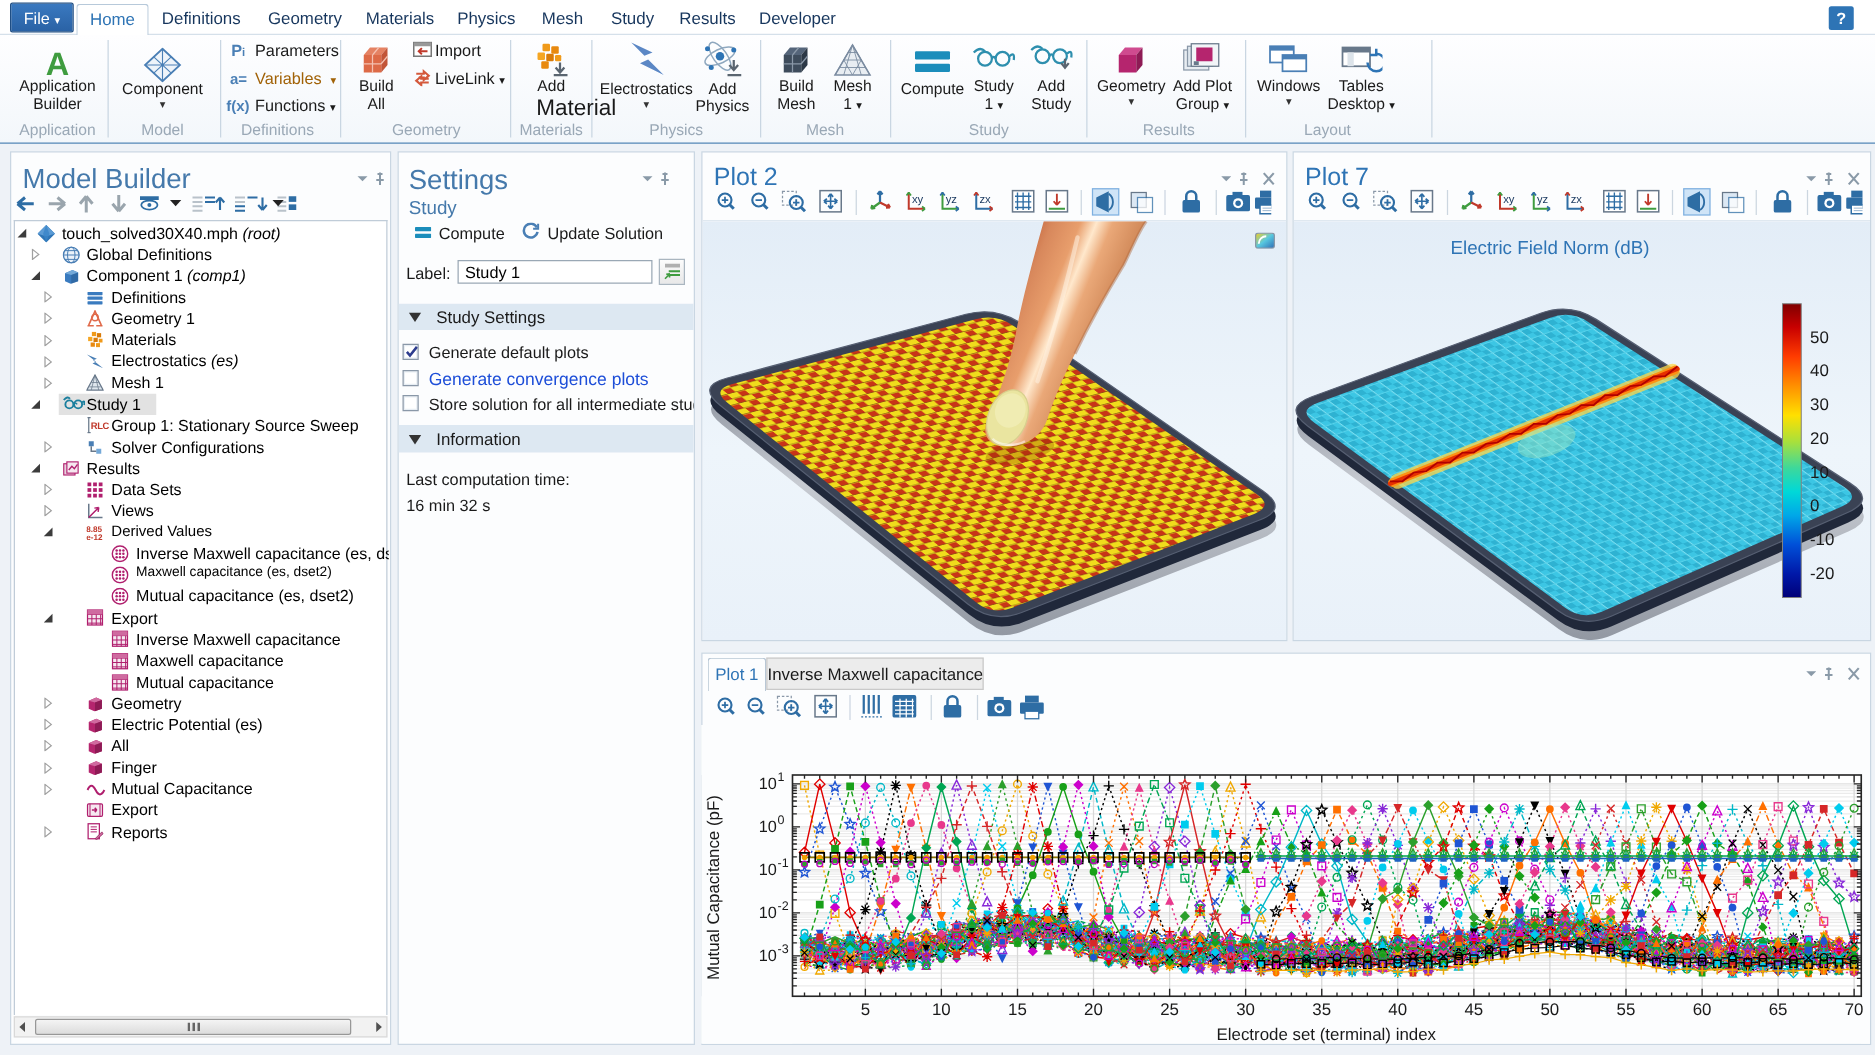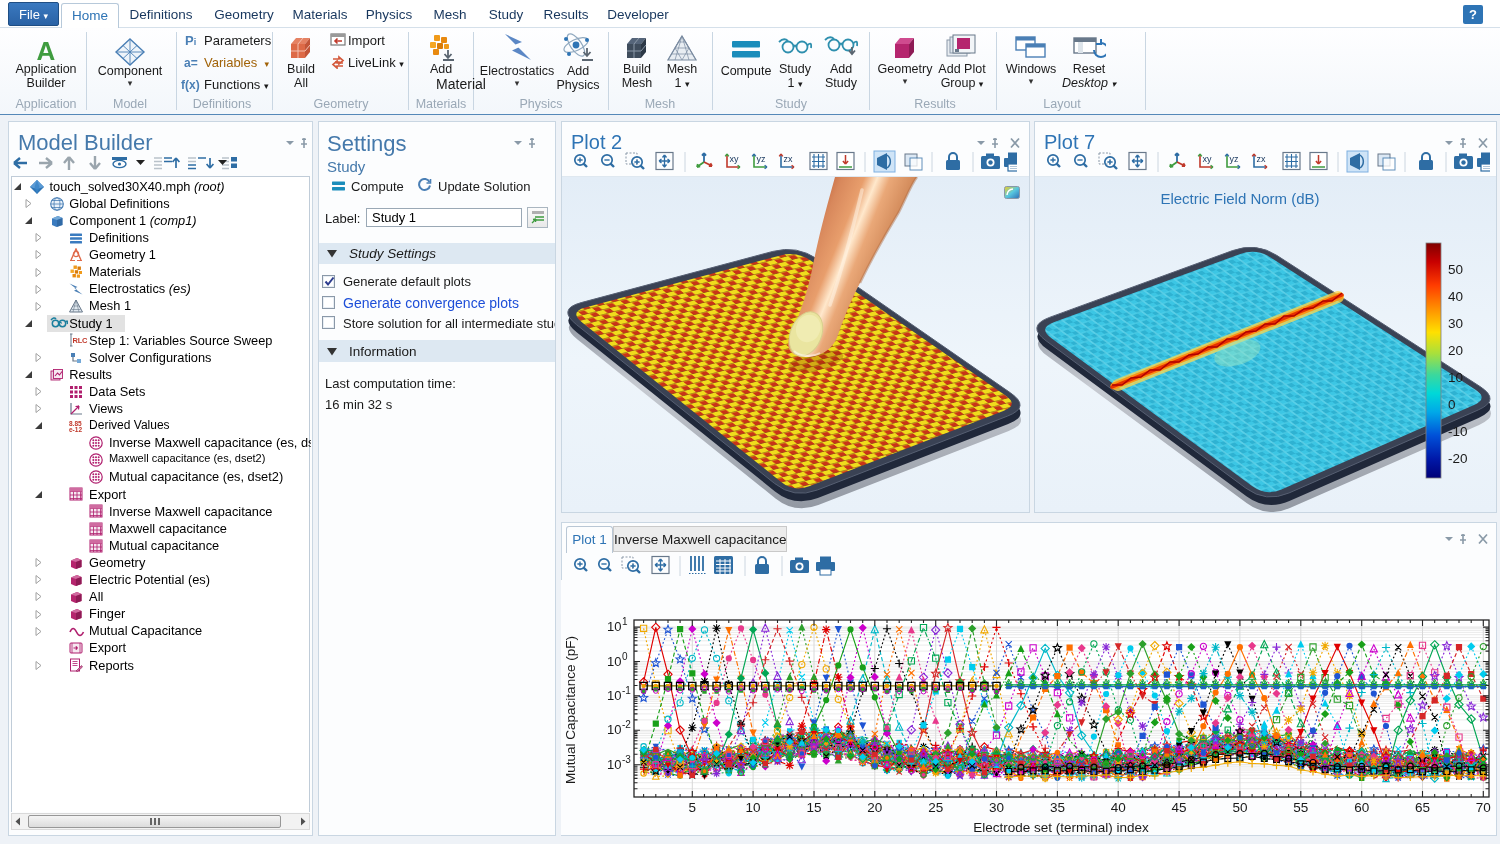--- a/index.html
+++ b/index.html
@@ -104,21 +104,21 @@
         <rect x="15" y="3" width="6" height="6" rx="1" fill="#e8890f"></rect>
         <rect x="4" y="8" width="6" height="6" rx="1" fill="#f5a623"></rect>
         <rect x="11" y="9" width="6" height="6" rx="1" fill="#d97b08"></rect>
         <rect x="18" y="10" width="5" height="5" rx="1" fill="#f09a1a"></rect>
         <rect x="7" y="15" width="6" height="6" rx="1" fill="#e8890f"></rect>
       </g>
       <path d="M22 16 v7 M18.5 20 l3.5 4 l3.5 -4 M17 26 h11" stroke="#5a6570" stroke-width="1.8" fill="none"></path>
     </svg>
   </div>
 <div style="position:absolute;left:441px;top:62px;font-size:12.5px;color:#1a1a1a;white-space:nowrap;transform:translateX(-50%);">Add</div>
-<div style="position:absolute;left:441px;top:76px;font-size:14px;color:#1a1a1a;white-space:nowrap;transform:translateX(-50%);padding-left:40px;">Material</div>
+<div style="position:absolute;left:441px;top:76px;font-size:18px;color:#1a1a1a;white-space:nowrap;transform:translateX(-50%);padding-left:40px;">Material</div>
 <div class="abs" style="left:503px;top:33px">
     <svg width="30" height="30" viewBox="0 0 30 30">
       <path d="M2 1 L19 9 L12.5 11.5 L28 27 L9 17.5 L15.5 14.5 Z" fill="#5b87c5"></path>
     </svg>
   </div>
 <div style="position:absolute;left:517px;top:64px;font-size:12.5px;color:#1a1a1a;white-space:nowrap;transform:translateX(-50%);">Electrostatics</div>
 <div style="position:absolute;left:517px;top:78px;font-size:9px;color:#333;white-space:nowrap;transform:translateX(-50%);">▾</div>
 <div class="abs" style="left:561px;top:32px">
     <svg width="34" height="30" viewBox="0 0 34 30">
       <g fill="none" stroke="#8fa8bf" stroke-width="1.2">
@@ -220,22 +220,22 @@
 <div style="position:absolute;left:1031px;top:76px;font-size:9px;color:#333;white-space:nowrap;transform:translateX(-50%);">▾</div>
 <div class="abs" style="left:1072px;top:35px">
     <svg width="34" height="26" viewBox="0 0 34 26">
       <rect x="2" y="3" width="22" height="15" fill="#fff" stroke="#68788a" stroke-width="1.4"></rect>
       <rect x="2" y="3" width="22" height="4" fill="#68788a"></rect>
       <rect x="6" y="7" width="5" height="11" fill="#dde4ea"></rect>
       <path d="M29 8 a7 7 0 1 1 -7 7" fill="none" stroke="#2e74b5" stroke-width="2"></path>
       <path d="M29 4 v5 h-5" fill="none" stroke="#2e74b5" stroke-width="2"></path>
     </svg>
   </div>
-<div style="position:absolute;left:1089px;top:62px;font-size:12.5px;color:#1a1a1a;white-space:nowrap;transform:translateX(-50%);">Reset</div>
-<div style="position:absolute;left:1089px;top:76px;font-size:12.5px;color:#1a1a1a;white-space:nowrap;transform:translateX(-50%);font-style:italic;">Desktop <span style="font-size:9px">▾</span></div>
+<div style="position:absolute;left:1089px;top:62px;font-size:12.5px;color:#1a1a1a;white-space:nowrap;transform:translateX(-50%);">Tables</div>
+<div style="position:absolute;left:1089px;top:76px;font-size:12.5px;color:#1a1a1a;white-space:nowrap;transform:translateX(-50%);">Desktop <span style="font-size:9px">▾</span></div>
 <div class="panel" style="left:8px;top:121px;width:305px;height:715px"></div>
 <div style="position:absolute;left:18px;top:130px;font-size:22px;color:#4579ab;white-space:nowrap;">Model Builder</div>
 <svg class="abs" style="left:284px;top:137px" width="46" height="12" viewBox="0 0 46 12">
     <path d="M2 4 l4 4 l4 -4 z" fill="#8a9aa8"></path>
     <path d="M20 1 v6 M17 7 h6 M20 7 v4 M18 2.2 h4" stroke="#8a9aa8" stroke-width="1.6" fill="none"></path>
   </svg>
 <svg class="abs" style="left:12px;top:154px" width="230" height="18" viewBox="0 0 230 18">
 <path d="M2 9 h13 M2 9 l6 -5 M2 9 l6 5" stroke="#2e6da4" stroke-width="2.4" fill="none"></path>
 <path d="M27 9 h13 M40 9 l-6 -5 M40 9 l-6 5" stroke="#9aa5ad" stroke-width="2.4" fill="none"></path>
 <path d="M57 16 v-13 M57 3 l-5 6 M57 3 l5 6" stroke="#9aa5ad" stroke-width="2.4" fill="none"></path>
@@ -395,21 +395,21 @@
         </g>
       </svg>
     </div>
 <div style="position:absolute;left:69.3px;top:315.5px;font-size:12.8px;color:#000;white-space:nowrap;">Study 1</div>
 <div class="abs" style="left:69.0px;top:333.4px">
       <svg width="19" height="14" viewBox="0 0 19 14">
         <path d="M2 1 v12 M1 1 h2.5 M1 13 h2.5" stroke="#68788a" stroke-width="1" fill="none"></path>
         <text x="3.5" y="10" font-size="7.5" font-weight="bold" fill="#c0392b" font-family="Liberation Sans" textLength="15">RLC</text>
       </svg>
     </div>
-<div style="position:absolute;left:89.1px;top:332.59999999999997px;font-size:12.8px;color:#000;white-space:nowrap;">Step 1: Variables Source Sweep</div>
+<div style="position:absolute;left:89.1px;top:332.59999999999997px;font-size:12.8px;color:#000;white-space:nowrap;">Group 1: Stationary Source Sweep</div>
 <div class="abs" style="left:34.2px;top:353.0px">
       <svg width="9" height="9" viewBox="0 0 9 9">
         <path d="M2 0.5 L7 4.5 L2 8.5 Z" fill="#fff" stroke="#a0a0a0" stroke-width="1"></path>
       </svg>
     </div>
 <div class="abs" style="left:69.0px;top:350.5px">
       <svg width="14" height="14" viewBox="0 0 14 14">
         <path d="M2 2 h4 v4 h-4 z" fill="#4a7fb5"></path>
         <path d="M8 8 h4 v4 h-4 z" fill="#74a9d8"></path>
         <path d="M4 6 v4 h4" stroke="#68788a" fill="none" stroke-width="1.2"></path>
@@ -685,21 +685,21 @@
 <div class="abs" style="left:527px;top:207px;width:21px;height:21px;background:linear-gradient(#fcfcfc,#e8e8e8);border:1px solid #aab6c0"></div>
 <svg class="abs" style="left:531px;top:210px" width="14" height="14" viewBox="0 0 14 14">
       <rect x="1" y="1" width="12" height="3" fill="#b0b0b0"></rect>
       <path d="M4 7 h9 M4 10 h9" stroke="#3f9c3f" stroke-width="1.6"></path>
       <path d="M1 13 L5 9 M5 9 l-3 0.5 M5 9 l-0.5 3" stroke="#3f9c3f" stroke-width="1.3" fill="none"></path>
     </svg>
 <div style="position:absolute;left:319px;top:243px;width:236px;height:21px;background:#dde8f2"></div>
 <svg class="abs" style="left:327px;top:250px" width="10" height="8">
       <path d="M0 0 h10 l-5 7.5 z" fill="#333"></path>
     </svg>
-<div style="position:absolute;left:349px;top:246px;font-size:13.5px;color:#1a1a1a;white-space:nowrap;font-style:italic;">Study Settings</div>
+<div style="position:absolute;left:349px;top:246px;font-size:13.5px;color:#1a1a1a;white-space:nowrap;">Study Settings</div>
 <div class="abs" style="left:322px;top:275px;width:13px;height:13px;background:#fff;border:1px solid #8a98a8;box-shadow:inset 0 0 0 1px #e8eef4"></div>
     <svg class="abs" style="left:323px;top:275px" width="13" height="13" viewBox="0 0 13 13">
       <path d="M2.5 6.5 L5 9.5 L10.5 2.5" fill="none" stroke="#2d3c8e" stroke-width="2"></path>
     </svg>
 <div style="position:absolute;left:343px;top:274px;font-size:13px;color:#1a1a1a;white-space:nowrap;">Generate default plots</div>
 <div class="abs" style="left:322px;top:296px;width:13px;height:13px;background:#fff;border:1px solid #8a98a8;box-shadow:inset 0 0 0 1px #e8eef4"></div>
 <div style="position:absolute;left:343px;top:295px;font-size:14px;color:#1d4ed8;white-space:nowrap;">Generate convergence plots</div>
 <div class="abs" style="left:322px;top:316px;width:13px;height:13px;background:#fff;border:1px solid #8a98a8;box-shadow:inset 0 0 0 1px #e8eef4"></div>
 <div style="position:absolute;left:343px;top:316px;font-size:13px;color:#1a1a1a;white-space:nowrap;">Store solution for all intermediate study</div>
 <div style="position:absolute;left:319px;top:340px;width:236px;height:22px;background:#dde8f2"></div>

